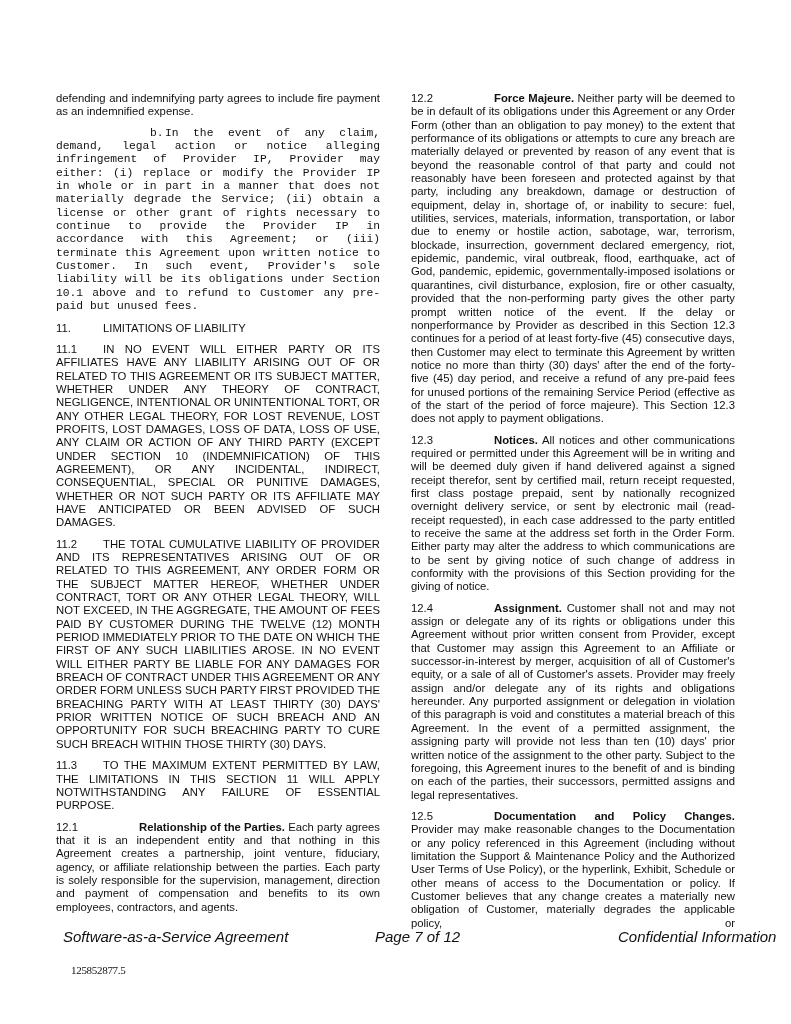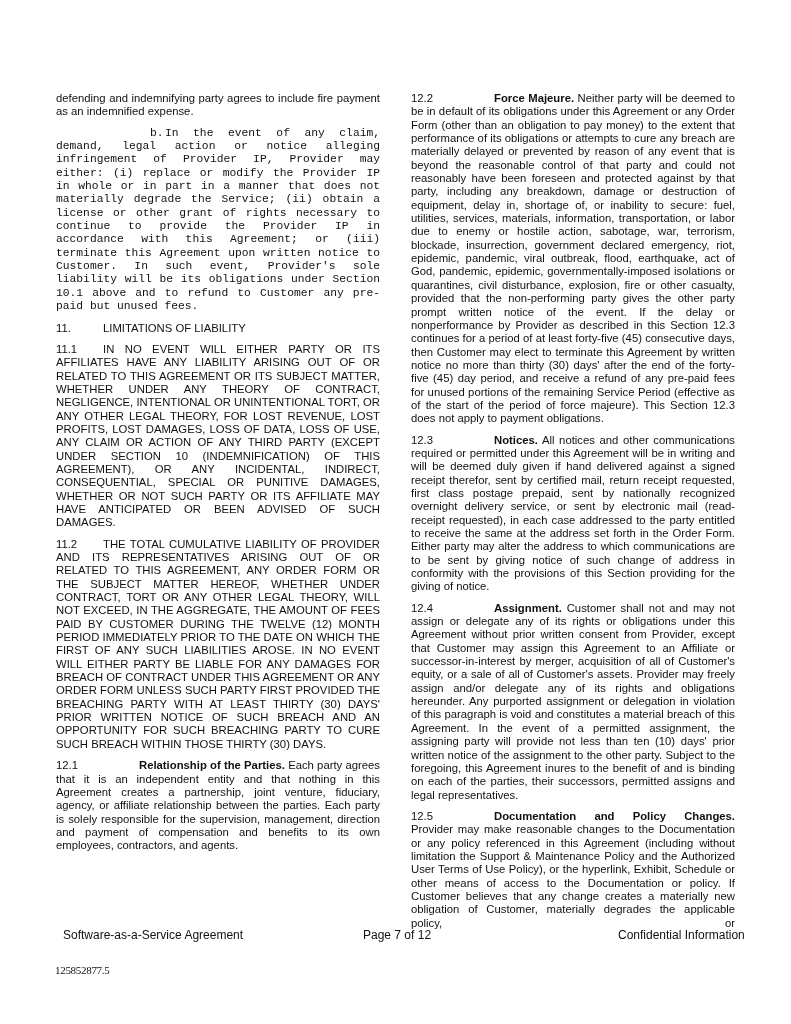--- a/index.html
+++ b/index.html
@@ -8,35 +8,36 @@
   .col { position: absolute; top: 92px; width: 324px; font-size: 11.3px; line-height: 13.35px; }
   .col.left { left: 56px; }
   .col.right { left: 411px; }
   p { margin: 0 0 8px 0; text-align: justify; text-align-last: left; }
   .num { display: inline-block; width: 47px; }
   .heading { font-weight: normal; margin: 0 0 8px 0; }
   .heading .num { width: 47px; }
   .sub-b { text-indent: 47px; font-family: Liberation Mono, monospace; }
   .sub-b .letter { display: inline-block; width: 62px; }
   b { font-weight: bold; margin-left: 36px; }
-  .footer { position: absolute; top: 928px; font-size: 12px; }
+  .footer { position: absolute; top: 928px; font-style: italic; font-size: 15px; }
   .footer.l { left: 63px; }
-  .footer.c { left: 363px; }
+  .footer.c { left: 375px; }
   .footer.r { left: 618px; }
-  .docid { position: absolute; top: 964px; left: 55px; font-family: "Liberation Serif", serif; font-size: 11px; letter-spacing: -0.3px; }
+  .docid { position: absolute; top: 964px; left: 71px; font-family: "Liberation Serif", serif; font-size: 11px; letter-spacing: -0.3px; }
 </style>
 </head>
 <body>
 
 <div class="col left">
   <p>defending and indemnifying party agrees to include fire payment as an indemnified expense.</p>
   <p class="sub-b"><span class="letter">b.</span><span>In the event of any claim, demand, legal action or notice alleging infringement of Provider IP, Provider may either: (i) replace or modify the Provider IP in whole or in part in a manner that does not materially degrade the Service; (ii) obtain a license or other grant of rights necessary to continue to provide the Provider IP in accordance with this Agreement; or (iii) terminate this Agreement upon written notice to Customer. In such event, Provider's sole liability will be its obligations under Section 10.1 above and to refund to Customer any pre-paid but unused fees.</span></p>
   <div class="heading"><span class="num">11.</span><span>LIMITATIONS OF LIABILITY</span></div>
   <p><span class="num">11.1</span><span>IN NO EVENT WILL EITHER PARTY OR ITS AFFILIATES HAVE ANY LIABILITY ARISING OUT OF OR RELATED TO THIS AGREEMENT OR ITS SUBJECT MATTER, WHETHER UNDER ANY THEORY OF CONTRACT, NEGLIGENCE, INTENTIONAL OR UNINTENTIONAL TORT, OR ANY OTHER LEGAL THEORY, FOR LOST REVENUE, LOST PROFITS, LOST DAMAGES, LOSS OF DATA, LOSS OF USE, ANY CLAIM OR ACTION OF ANY THIRD PARTY (EXCEPT UNDER SECTION 10 (INDEMNIFICATION) OF THIS AGREEMENT), OR ANY INCIDENTAL, INDIRECT, CONSEQUENTIAL, SPECIAL OR PUNITIVE DAMAGES, WHETHER OR NOT SUCH PARTY OR ITS AFFILIATE MAY HAVE ANTICIPATED OR BEEN ADVISED OF SUCH DAMAGES.</span></p>
   <p><span class="num">11.2</span><span>THE TOTAL CUMULATIVE LIABILITY OF PROVIDER AND ITS REPRESENTATIVES ARISING OUT OF OR RELATED TO THIS AGREEMENT, ANY ORDER FORM OR THE SUBJECT MATTER HEREOF, WHETHER UNDER CONTRACT, TORT OR ANY OTHER LEGAL THEORY, WILL NOT EXCEED, IN THE AGGREGATE, THE AMOUNT OF FEES PAID BY CUSTOMER DURING THE TWELVE (12) MONTH PERIOD IMMEDIATELY PRIOR TO THE DATE ON WHICH THE FIRST OF ANY SUCH LIABILITIES AROSE. IN NO EVENT WILL EITHER PARTY BE LIABLE FOR ANY DAMAGES FOR BREACH OF CONTRACT UNDER THIS AGREEMENT OR ANY ORDER FORM UNLESS SUCH PARTY FIRST PROVIDED THE BREACHING PARTY WITH AT LEAST THIRTY (30) DAYS' PRIOR WRITTEN NOTICE OF SUCH BREACH AND AN OPPORTUNITY FOR SUCH BREACHING PARTY TO CURE SUCH BREACH WITHIN THOSE THIRTY (30) DAYS.</span></p>
+  <p><span class="num">11.3</span><span>TO THE MAXIMUM EXTENT PERMITTED BY LAW, THE LIMITATIONS IN THIS SECTION 11 WILL APPLY NOTWITHSTANDING ANY FAILURE OF ESSENTIAL PURPOSE.</span></p>
   <p><span class="num">12.1</span><b>Relationship of the Parties.</b><span> Each party agrees that it is an independent entity and that nothing in this Agreement creates a partnership, joint venture, fiduciary, agency, or affiliate relationship between the parties. Each party is solely responsible for the supervision, management, direction and payment of compensation and benefits to its own employees, contractors, and agents.</span></p>
 </div>
 
 <div class="col right">
   <p><span class="num">12.2</span><b>Force Majeure.</b><span> Neither party will be deemed to be in default of its obligations under this Agreement or any Order Form (other than an obligation to pay money) to the extent that performance of its obligations or attempts to cure any breach are materially delayed or prevented by reason of any event that is beyond the reasonable control of that party and could not reasonably have been foreseen and protected against by that party, including any breakdown, damage or destruction of equipment, delay in, shortage of, or inability to secure: fuel, utilities, services, materials, information, transportation, or labor due to enemy or hostile action, sabotage, war, terrorism, blockade, insurrection, government declared emergency, riot, epidemic, pandemic, viral outbreak, flood, earthquake, act of God, pandemic, epidemic, governmentally-imposed isolations or quarantines, civil disturbance, explosion, fire or other casualty, provided that the non-performing party gives the other party prompt written notice of the event.  If the delay or nonperformance by Provider as described in this Section 12.3 continues for a period of at least forty-five (45) consecutive days, then Customer may elect to terminate this Agreement by written notice no more than thirty (30) days' after the end of the forty-five (45) day period, and receive a refund of any pre-paid fees for unused portions of the remaining Service Period (effective as of the start of the period of force majeure).  This Section 12.3 does not apply to payment obligations.</span></p>
   <p><span class="num">12.3</span><b>Notices.</b><span> All notices and other communications required or permitted under this Agreement will be in writing and will be deemed duly given if hand delivered against a signed receipt therefor, sent by certified mail, return receipt requested, first class postage prepaid, sent by nationally recognized overnight delivery service, or sent by electronic mail (read-receipt requested), in each case addressed to the party entitled to receive the same at the address set forth in the Order Form. Either party may alter the address to which communications are to be sent by giving notice of such change of address in conformity with the provisions of this Section providing for the giving of notice.</span></p>
   <p><span class="num">12.4</span><b>Assignment.</b><span> Customer shall not and may not assign or delegate any of its rights or obligations under this Agreement without prior written consent from Provider, except that Customer may assign this Agreement to an Affiliate or successor-in-interest by merger, acquisition of all of Customer's equity, or a sale of all of Customer's assets. Provider may freely assign and/or delegate any of its rights and obligations hereunder. Any purported assignment or delegation in violation of this paragraph is void and constitutes a material breach of this Agreement.  In the event of a permitted assignment, the assigning party will provide not less than ten (10) days' prior written notice of the assignment to the other party. Subject to the foregoing, this Agreement inures to the benefit of and is binding on each of the parties, their successors, permitted assigns and legal representatives.</span></p>
   <p style="text-align-last: justify;"><span class="num">12.5</span><b>Documentation and Policy Changes.</b><span> Provider may make reasonable changes to the Documentation or any policy referenced in this Agreement (including without limitation the Support &amp; Maintenance Policy and the Authorized User Terms of Use Policy), or the hyperlink, Exhibit, Schedule or other means of access to the Documentation or policy.  If Customer believes that any change creates a materially new obligation of Customer, materially degrades the applicable policy, or</span></p>
 </div>
 

